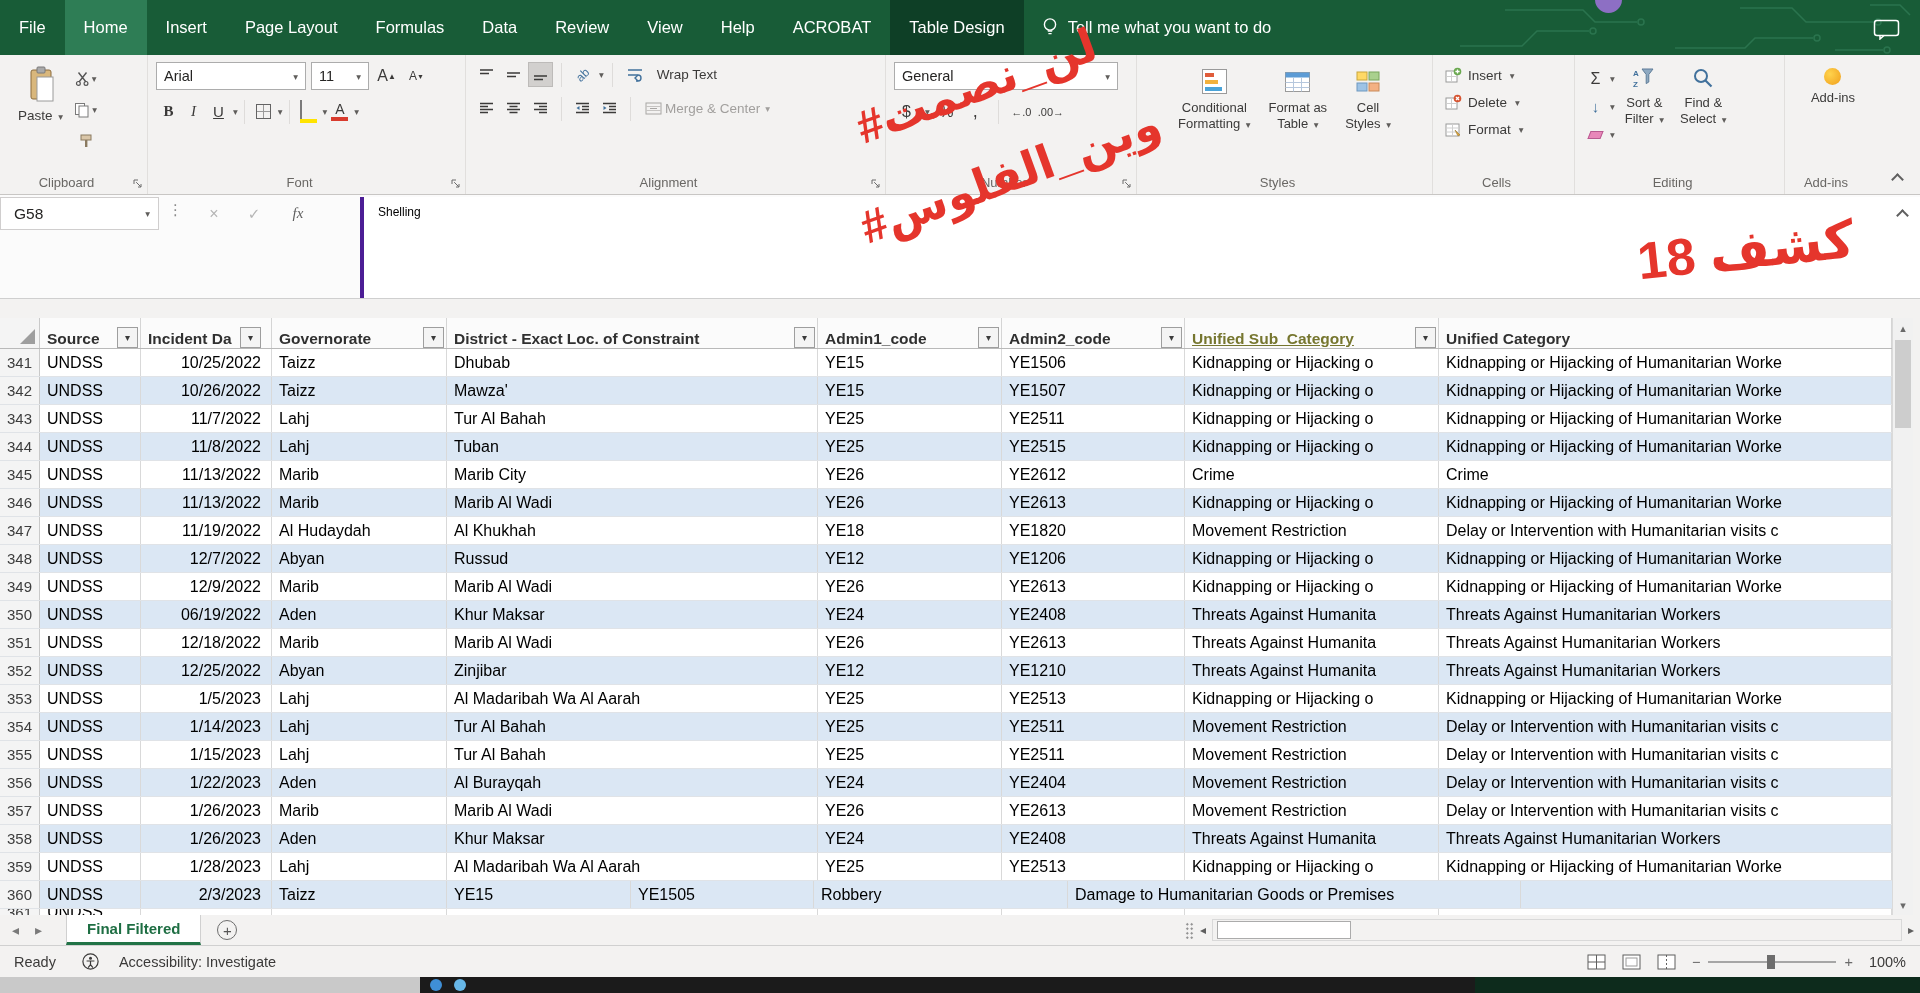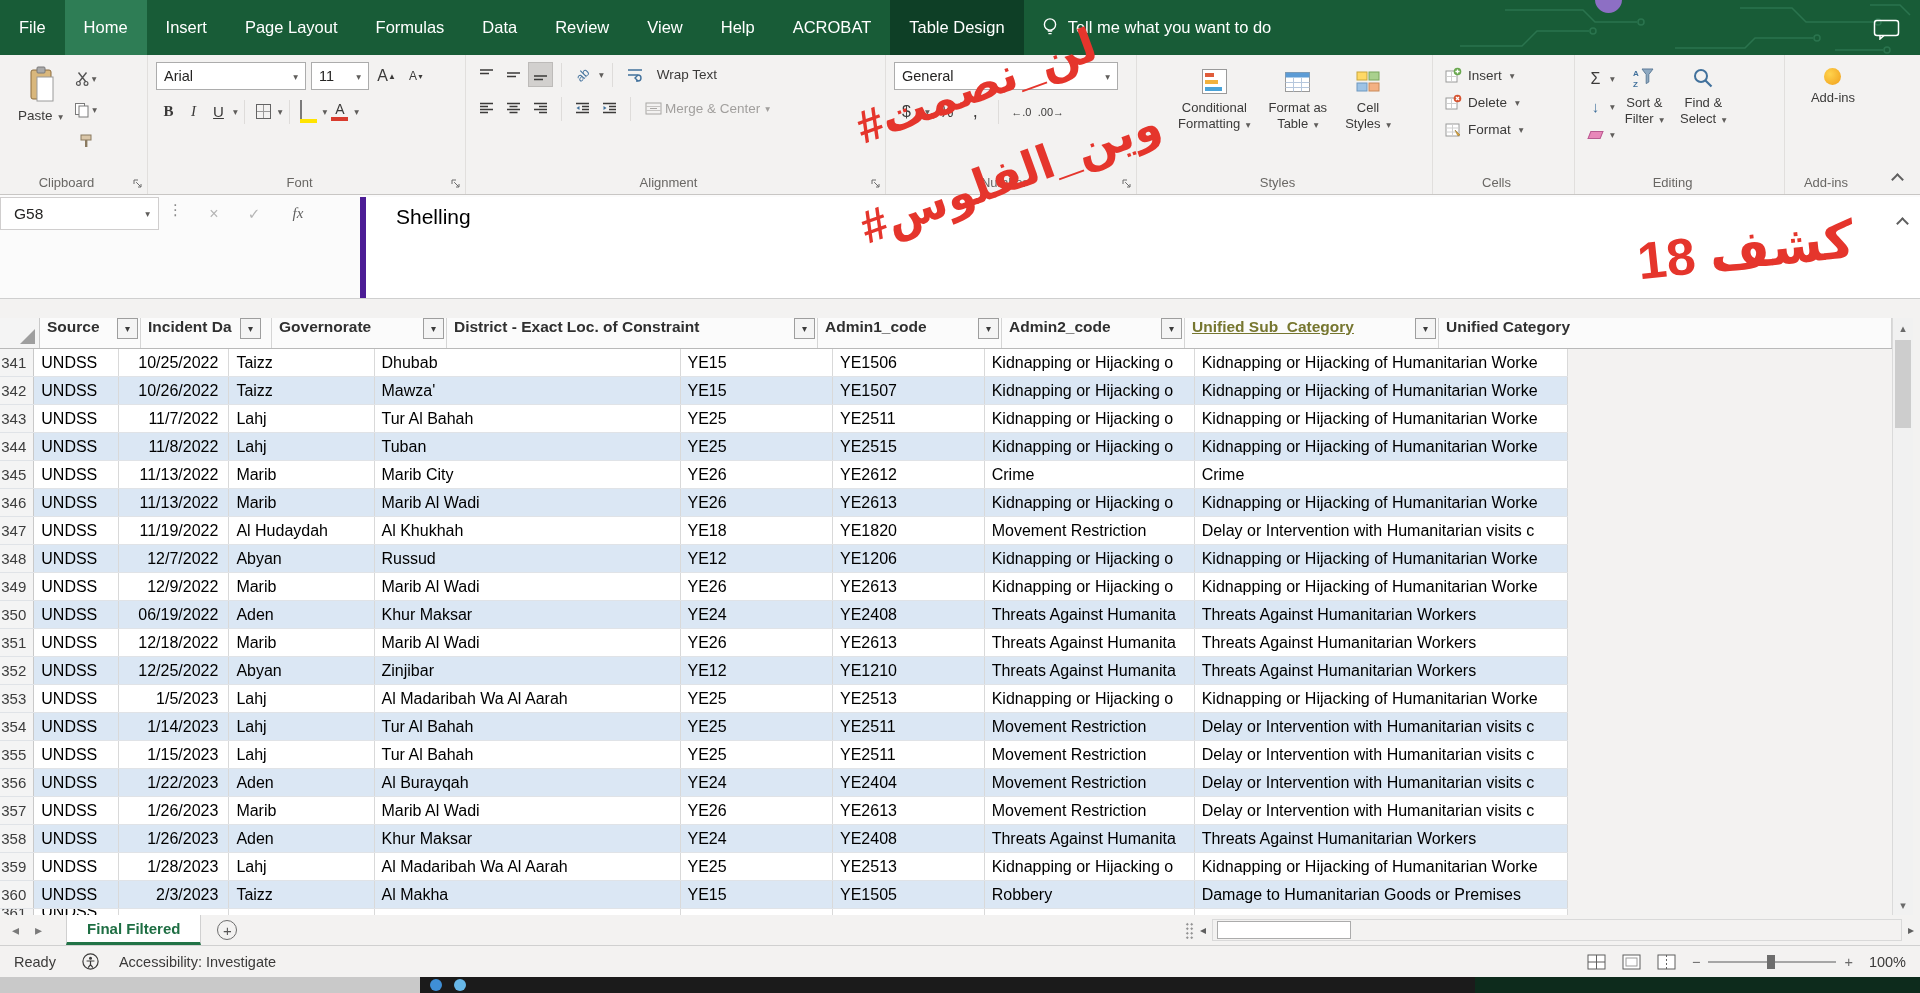--- a/index.html
+++ b/index.html
@@ -38,34 +38,34 @@
 .cellrow{display:flex;align-items:center;gap:6px;height:27px;font-size:13.5px;color:#3b3a39;padding:0 4px;cursor:pointer}
 .two-line{text-align:center;line-height:1.25;font-size:13px}
 .eraser{width:13px;height:8px;background:#e887b9;border:1px solid #b85a90;transform:skewX(-22deg);display:inline-block}
 .chev-up{width:9px;height:9px;border-left:2px solid #5f5f5f;border-top:2px solid #5f5f5f;transform:rotate(45deg);display:inline-block}
 
 
 .formula-strip{height:104px;background:#fbfbfb;position:relative;border-bottom:1px solid #cfcfcf}
 .namebox{position:absolute;left:0;top:2px;width:159px;height:33px;background:#fff;border:1px solid #d0cece;display:flex;align-items:center;padding:0 8px 0 13px;font-size:15.5px;color:#252423;cursor:pointer}
 .fdots{position:absolute;left:168px;top:6px;color:#8a8a8a;font-size:15px;letter-spacing:1px;cursor:col-resize}
 .fbx{position:absolute;top:4px;width:32px;height:29px;display:flex;align-items:center;justify-content:center;cursor:pointer}
-.formula-input{position:absolute;left:360px;top:2px;right:0;bottom:0;background:#fff;border-left:6px solid #4c1d95;padding:8px 34px 0 30px;font-size:21px;color:#000;cursor:text}
+.formula-input{position:absolute;left:360px;top:2px;right:0;bottom:0;background:#fff;border-left:4px solid #4c1d95;padding:8px 34px 0 14px;font-size:12px;color:#000;cursor:text}
 .fb-collapse{position:absolute;right:13px;top:12px;cursor:pointer}
 
 .header-gap{height:19px;background:#f3f2f1}
 
 
 .grid{height:597px;position:relative;background:#f3f2f1;width:1920px;overflow:hidden}
 .theader{display:flex;height:31px;background:#fbfbfb;border-bottom:1px solid #b9b9b9;width:1892px}
-.hcell{display:flex;align-items:flex-start;border-right:1px solid #d5d5d5;padding:0 2px 0 7px;font-size:15.5px;font-weight:700;color:#303030;overflow:hidden;white-space:nowrap}
+.hcell{display:flex;align-items:flex-end;border-right:1px solid #d5d5d5;padding:0 2px 0 7px;font-size:15.5px;font-weight:700;color:#303030;overflow:hidden;white-space:nowrap}
 .htxt{flex:1;overflow:hidden;white-space:nowrap}
 .hl .htxt{color:#76762f;text-decoration:underline}
 .fbtn{width:21px;height:21px;border:1px solid #9e9e9e;background:#f4f4f4;color:#3b3b3b;font-size:10px;display:flex;align-items:center;justify-content:center;flex:none;margin-left:2px;cursor:pointer}
 .corner{width:40px;background:#f4f4f4;border-right:1px solid #c9c9c9;display:flex;align-items:flex-end;justify-content:flex-end;padding:0 4px 4px 0;cursor:pointer}
-.trow{display:flex;height:28px;background:#fff;border-bottom:1px solid #e0e3e7;width:1568px}
+.trow{display:flex;height:28px;background:#fff;border-bottom:1px solid #e0e3e7;width:1892px}
 .trow.band{background:#dbe7f4}
 .trow.partial{height:6px;overflow:hidden;border-bottom:none}
 .cell{display:flex;align-items:center;padding-left:7px;font-size:16px;color:#000;overflow:hidden;white-space:nowrap;border-right:1px solid #d9d9d9}
 .cnum{width:40px;justify-content:flex-end;padding:0 7px 0 0;background:#f4f4f4;border-right:1px solid #c9c9c9;color:#3d3d3d;font-size:15px;cursor:pointer}
 .c0{width:101px}.c1{width:131px;justify-content:flex-end;padding-right:10px}.c2{width:175px}.c3{width:371px}.c4{width:184px}.c5{width:183px}.c6{width:254px}.c7{width:453px}
 .vscroll{position:absolute;left:1892px;top:0;width:21px;height:597px;background:#f1f1f1;border-left:1px solid #dadada;display:flex;flex-direction:column;cursor:pointer}
 .varrow{height:20px;display:flex;align-items:center;justify-content:center;color:#6a6a6a;font-size:11px}
 .vthumb{margin:2px 2px;height:88px;background:#cdcdcd}
 .vfill{flex:1}
 
@@ -709,21 +709,20 @@
         <div class="cell c4">YE25</div>
         <div class="cell c5">YE2513</div>
         <div class="cell c6">Kidnapping or Hijacking o</div>
         <div class="cell c7">Kidnapping or Hijacking of Humanitarian Worke</div>
       </div>
       <div class="trow band">
         <div class="cell cnum">360</div>
         <div class="cell c0">UNDSS</div>
         <div class="cell c1">2/3/2023</div>
         <div class="cell c2">Taizz</div>
-        <div class="cell c3">Al Makha</div>
         <div class="cell c4">YE15</div>
         <div class="cell c5">YE1505</div>
         <div class="cell c6">Robbery</div>
         <div class="cell c7">Damage to Humanitarian Goods or Premises</div>
       </div>
       <div class="trow partial">
         <div class="cell cnum">361</div>
         <div class="cell c0">UNDSS</div>
         <div class="cell c1"></div>
         <div class="cell c2"></div>

